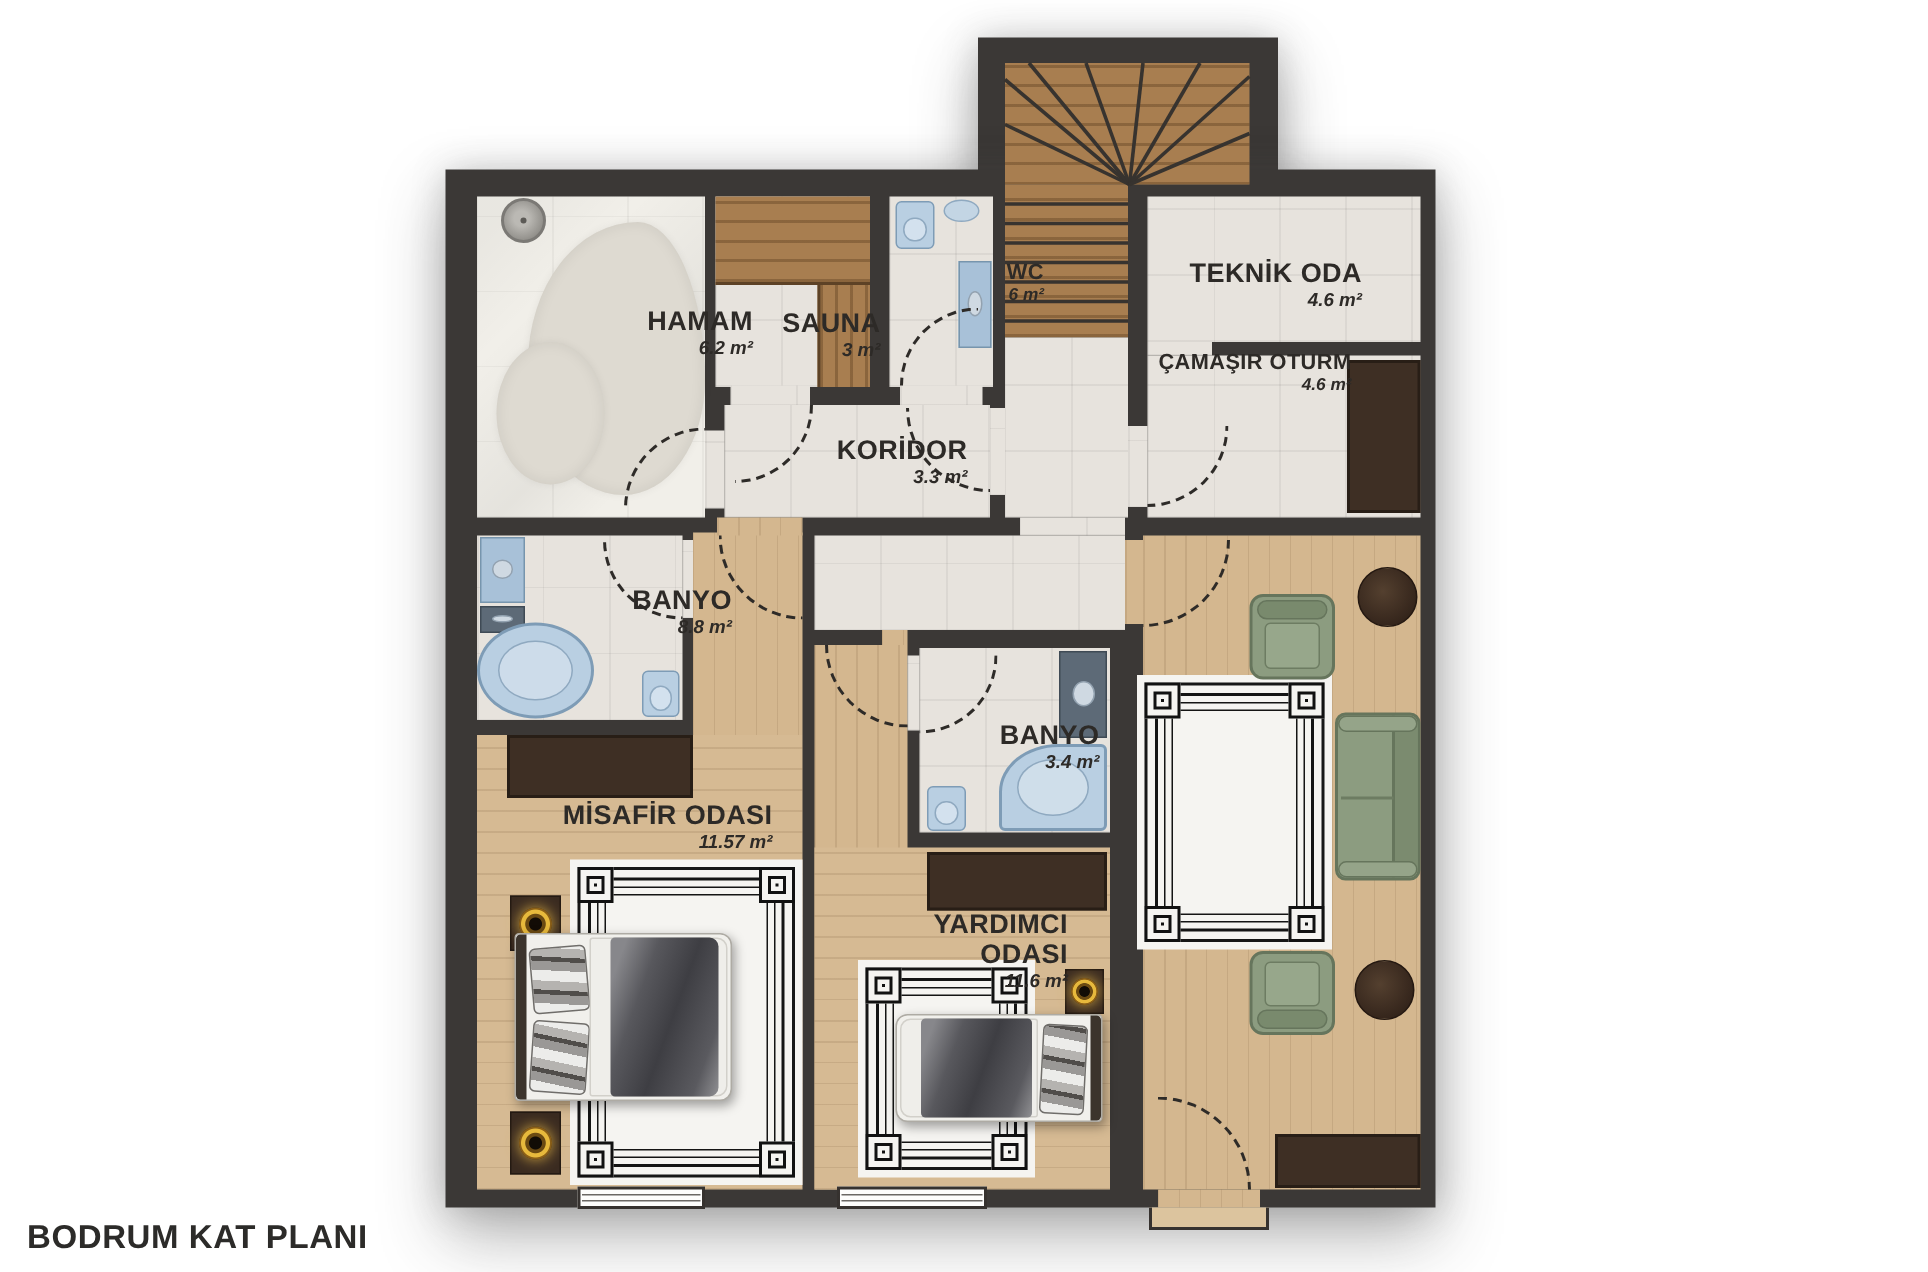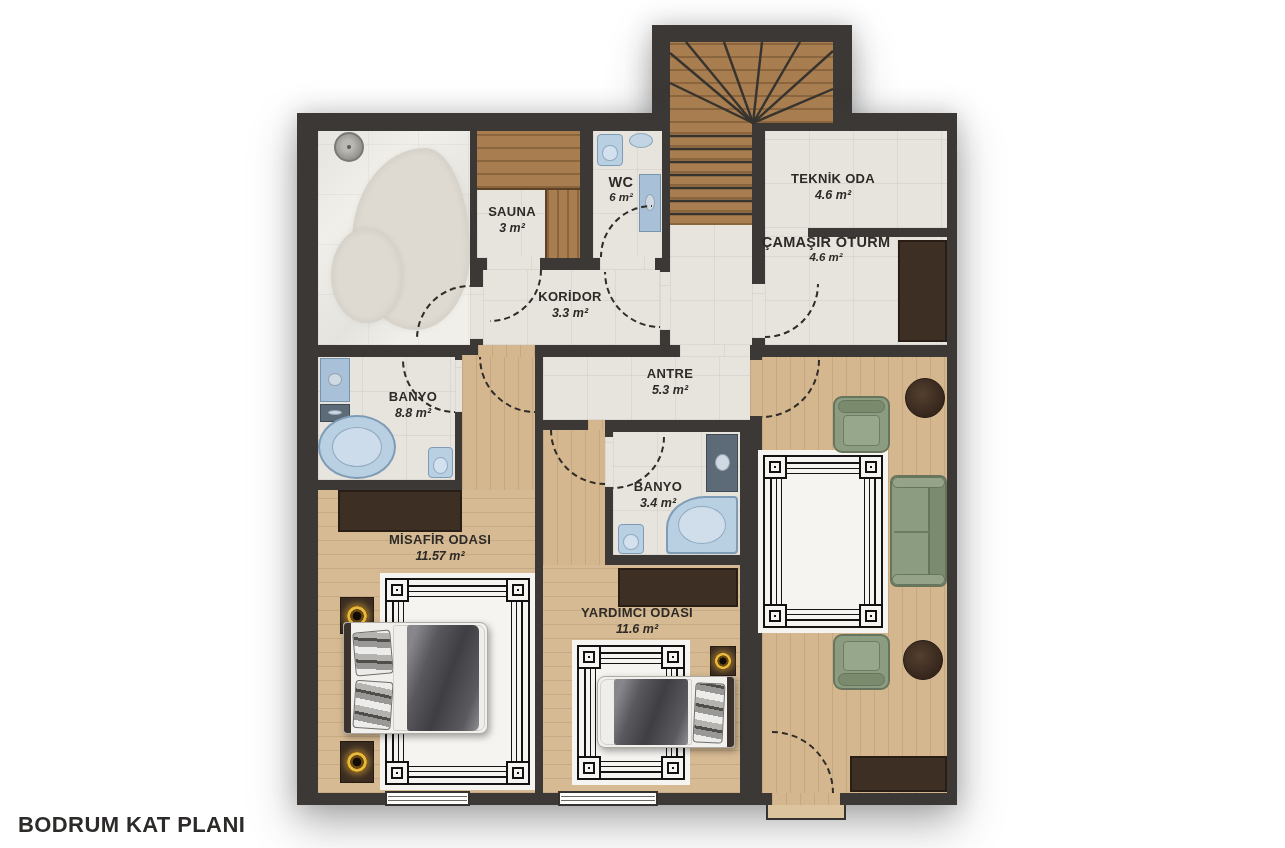--- a/index.html
+++ b/index.html
@@ -26,22 +26,22 @@
   .wood-h{background:
         repeating-linear-gradient(0deg, rgba(90,60,30,.12) 0 1px, transparent 1px 14px),
         #d6ba93;}
   .swood{background:
         repeating-linear-gradient(0deg, rgba(60,35,10,.28) 0 2px, transparent 2px 13px),
         #a87e50;}
   .swood-v{background:
         repeating-linear-gradient(90deg, rgba(60,35,10,.28) 0 2px, transparent 2px 10px),
         #a87e50;}
   
-  .rlabel{position:absolute;width:150px;text-align:center;color:#2d2a27;pointer-events:none;line-height:1.12;}
-  .rlabel .nm{font-weight:bold;font-size:13px;letter-spacing:.3px;}
+  .rlabel{position:absolute;width:150px;text-align:right;color:#2d2a27;pointer-events:none;line-height:1.12;}
+  .rlabel .nm{font-weight:bold;font-size:18px;letter-spacing:.3px;}
   .rlabel .ar{font-style:italic;font-size:12.5px;font-weight:600;margin-top:1px;}
   .rlabel.small .nm{font-size:14.5px;}
   .rlabel.small .ar{font-size:11.5px;}
   .title{position:absolute;left:18px;top:812px;font-size:22px;font-weight:800;
          letter-spacing:.4px;color:#2c2b29;}
   
   .arc{position:absolute;overflow:hidden;pointer-events:none;}
   .arc i{content:'';position:absolute;width:200%;height:200%;border:2px dashed #2e2b28;
          border-radius:50%;box-sizing:border-box;display:block;}
   .arc.c-tl i{left:-100%;top:-100%;}
@@ -298,44 +298,44 @@
   <div class="arc c-tr" style="left:402px;top:360px;width:53px;height:53px;">
       <i></i>
     </div>
   <div class="arc c-tl" style="left:762px;top:360px;width:58px;height:58px;">
       <i></i>
     </div>
   <div class="arc c-bl" style="left:772px;top:731px;width:62px;height:62px;">
       <i></i>
     </div>
 
+  <div class="rlabel" style="left:352px;top:204px;">
+    <div class="nm">HAMAM</div>
+    <div class="ar">6.2 m²</div>
+  </div>
   <div class="rlabel" style="left:437px;top:205px;">
     <div class="nm">SAUNA</div>
     <div class="ar">3 m²</div>
   </div>
   <div class="rlabel small" style="left:546px;top:174px;">
     <div class="nm">WC</div>
     <div class="ar">6 m²</div>
   </div>
   <div class="rlabel" style="left:758px;top:172px;">
     <div class="nm">TEKNİK ODA</div>
     <div class="ar">4.6 m²</div>
   </div>
   <div class="rlabel small" style="left:751px;top:234px;">
     <div class="nm">ÇAMAŞIR OTURM</div>
     <div class="ar">4.6 m²</div>
   </div>
   <div class="rlabel" style="left:495px;top:290px;">
     <div class="nm">KORİDOR</div>
     <div class="ar">3.3 m²</div>
   </div>
-  <div class="rlabel" style="left:595px;top:367px;">
-    <div class="nm">ANTRE</div>
-    <div class="ar">5.3 m²</div>
-  </div>
   <div class="rlabel" style="left:338px;top:390px;">
     <div class="nm">BANYO</div>
     <div class="ar">8.8 m²</div>
   </div>
   <div class="rlabel" style="left:583px;top:480px;">
     <div class="nm">BANYO</div>
     <div class="ar">3.4 m²</div>
   </div>
   <div class="rlabel" style="left:365px;top:533px;">
     <div class="nm">MİSAFİR ODASI</div>

